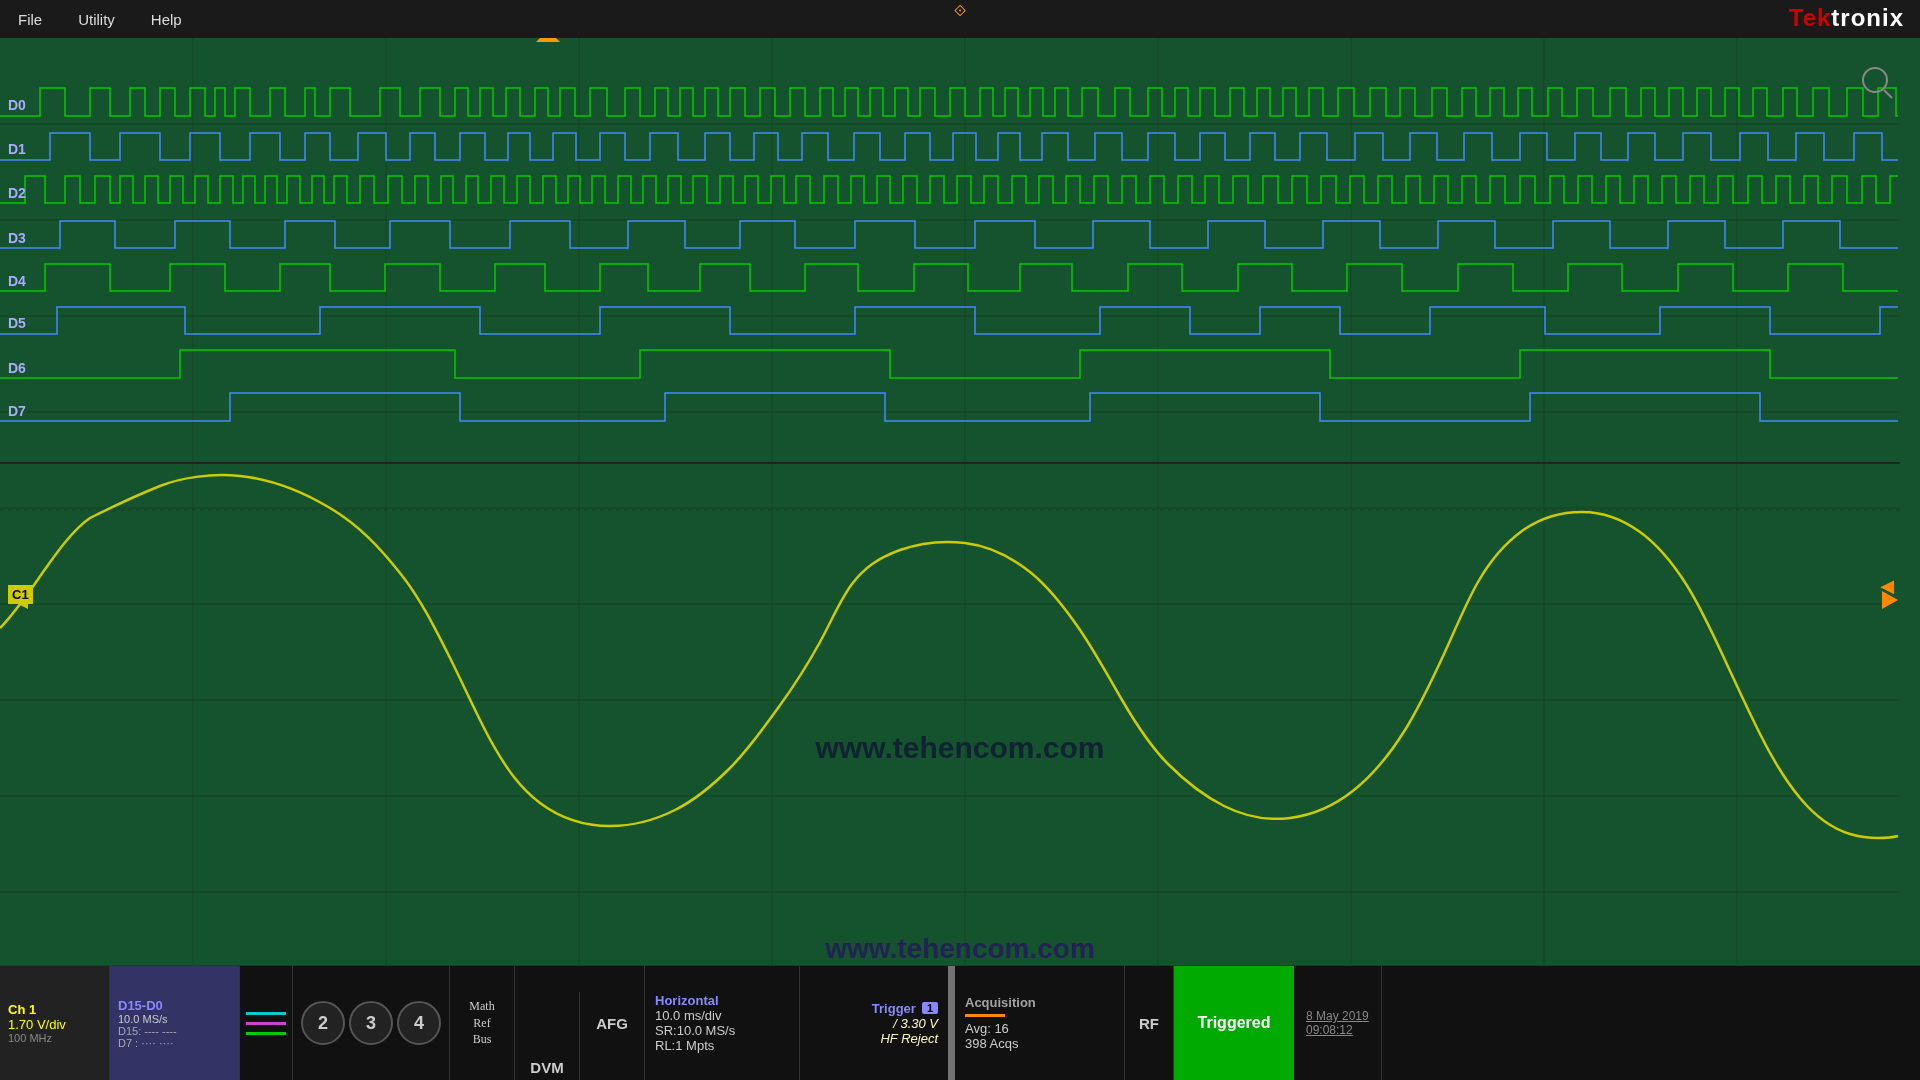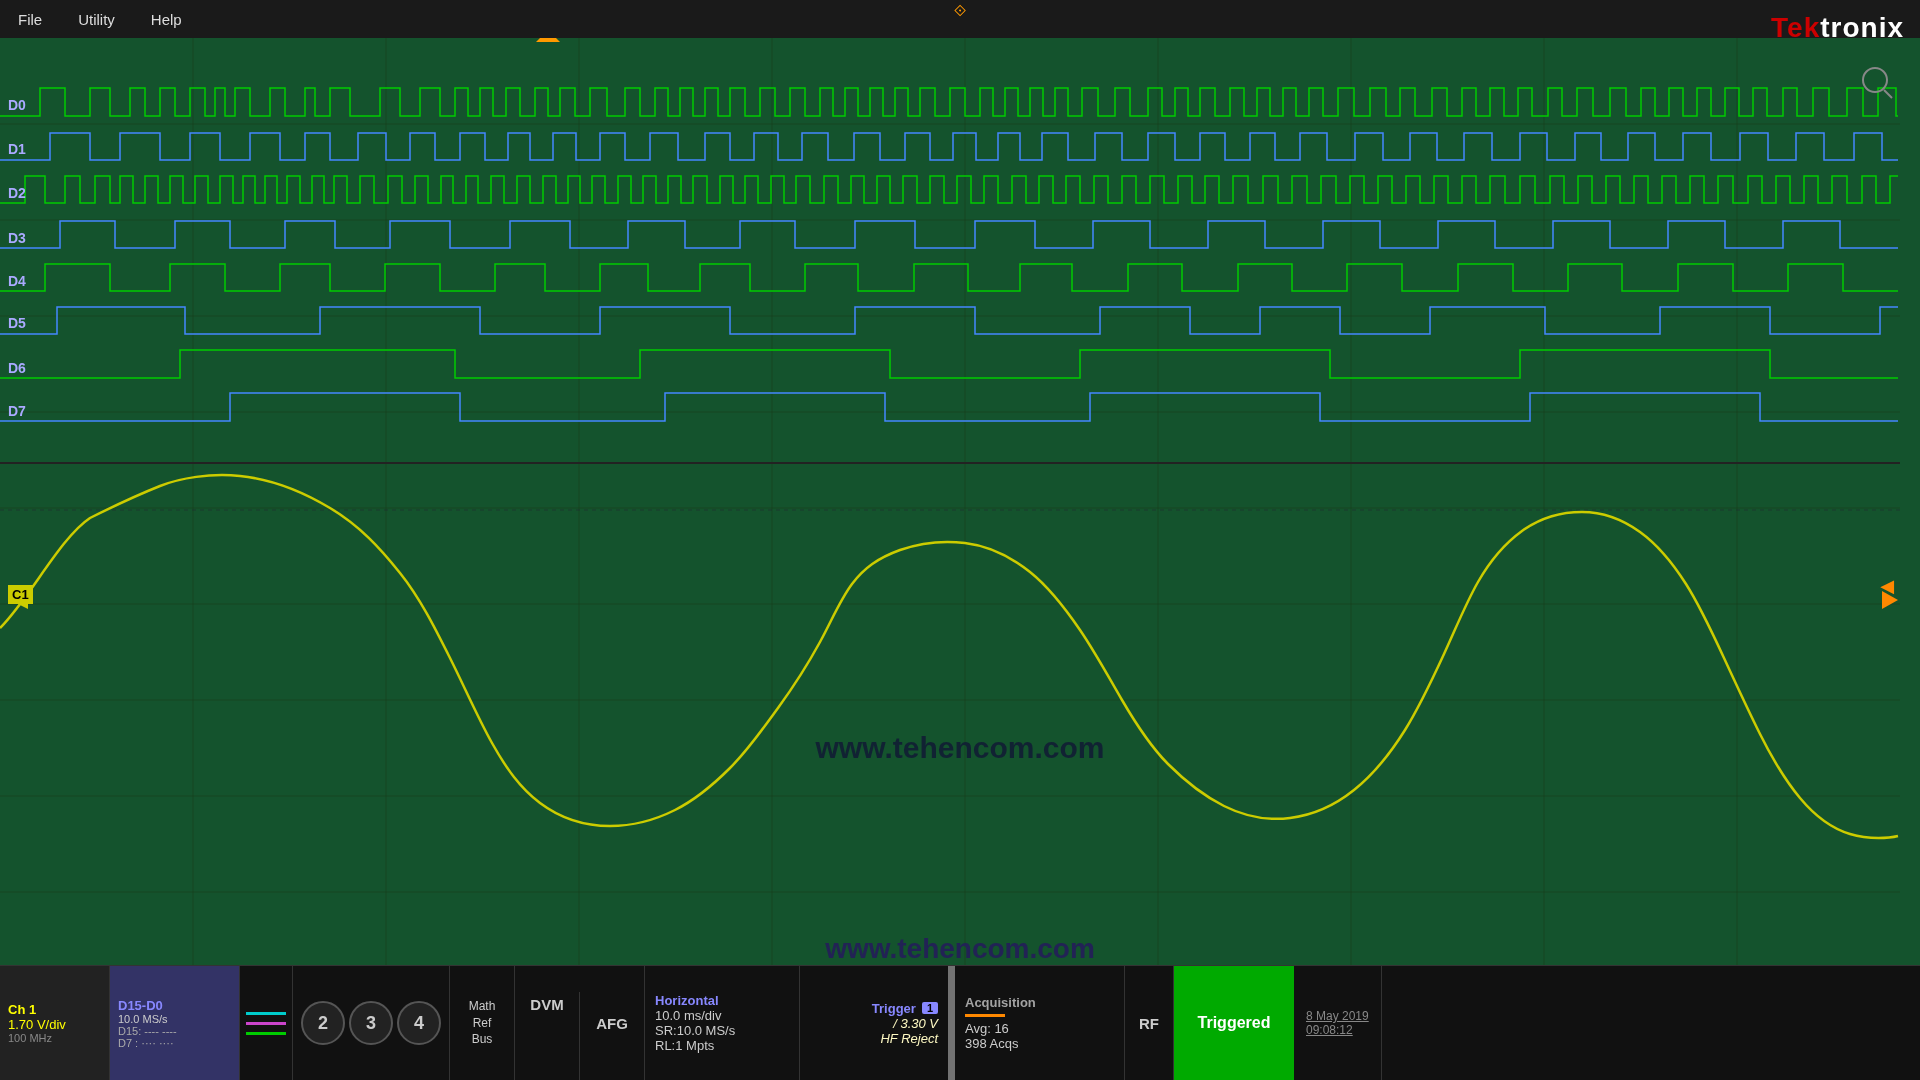--- a/index.html
+++ b/index.html
@@ -25,23 +25,23 @@
     .menu-item {
       padding: 4px 18px;
       font-size: 15px;
       color: #ddd;
       cursor: pointer;
     }
 
     
     #tektronix-logo {
       position: absolute;
-      top: 12px;
+      top: 4px;
       right: 16px;
-      font-size: 28px;
+      font-size: 24px;
       font-weight: bold;
       color: #fff;
       letter-spacing: 1px;
     }
 
     
     #trigger-indicator {
       position: absolute;
       top: 2px;
       left: 50%;
@@ -207,26 +207,27 @@
       align-items: center;
       justify-content: center;
       padding: 4px 10px;
       border-right: 1px solid #333;
       cursor: pointer;
       color: #ccc;
       font-size: 12px;
       text-align: center;
       line-height: 1.4;
       min-width: 65px;
+      font-family: Liberation Serif, serif;
     }
 
     
     #dvm-btn {
       display: flex;
-      align-items: flex-start;
+      align-items: flex-end;
       justify-content: center;
       padding: 4px 14px;
       border-right: 1px solid #333;
       cursor: pointer;
       color: #ccc;
       font-size: 15px;
       font-weight: bold;
       min-width: 65px;
       margin-top: 26px;
     }

